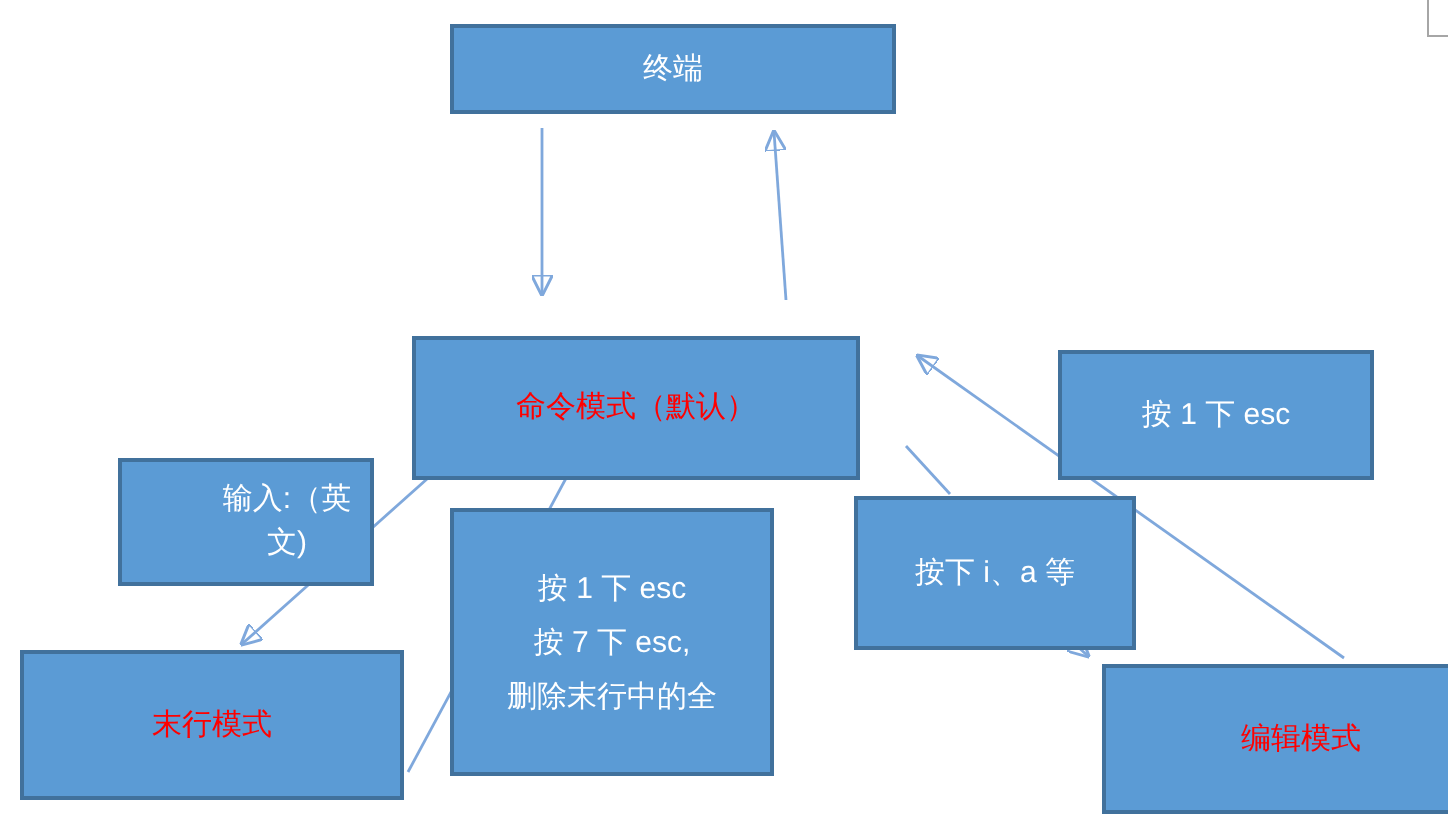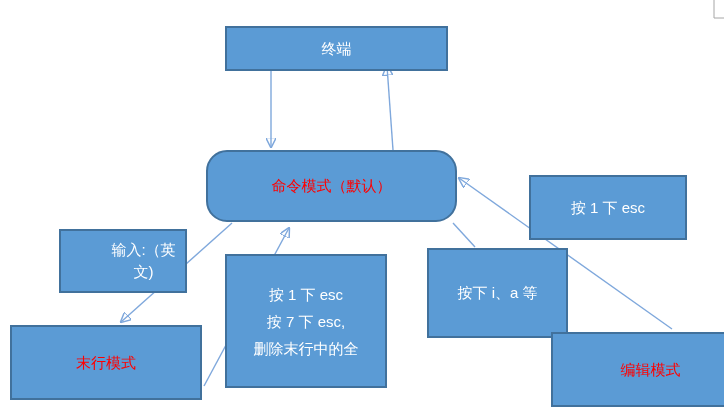--- a/index.html
+++ b/index.html
@@ -19,26 +19,26 @@
     box-sizing:border-box;
     display:flex;flex-direction:column;
     align-items:center;justify-content:center;
     text-align:center;
     color:#ffffff;
     font-size:15px;
     line-height:22px;
     cursor:default;
   }
   .node.red{color:#ff0000;}
-  .n-terminal {left:225px;top:26px; width:223px;height:45px;}
-  .n-command  {left:206px;top:150px;width:251px;height:72px;border-radius:21px;}
+  .n-terminal {left:225px;top:12px; width:223px;height:45px;}
+  .n-command  {left:206px;top:168px;width:224px;height:72px;}
   .n-esc-once {left:529px;top:175px;width:158px;height:65px;}
   .n-input    {left:59px; top:229px;width:128px;height:64px;padding-left:41px;}
   .n-esc-multi{left:225px;top:254px;width:162px;height:134px;line-height:27px;}
-  .n-press-ia {left:427px;top:248px;width:141px;height:90px;align-items:center;}
+  .n-press-ia {left:427px;top:248px;width:141px;height:77px;align-items:center;}
   .n-lastline {left:10px; top:325px;width:192px;height:75px;}
   .n-edit     {left:511px;top:332px;width:199px;height:75px;margin-left:40px;}
   .corner{position:absolute;z-index:0;}
 </style>
 </head>
 <body>
 
 <div class="canvas">
 
   <svg class="corner" width="724" height="417">

